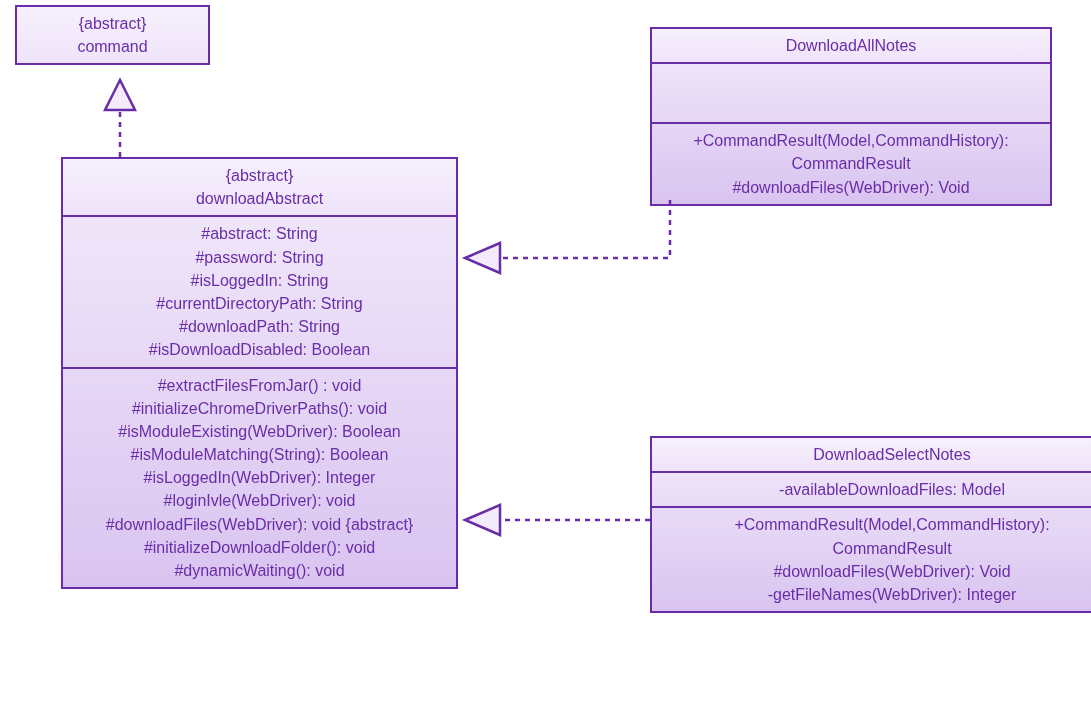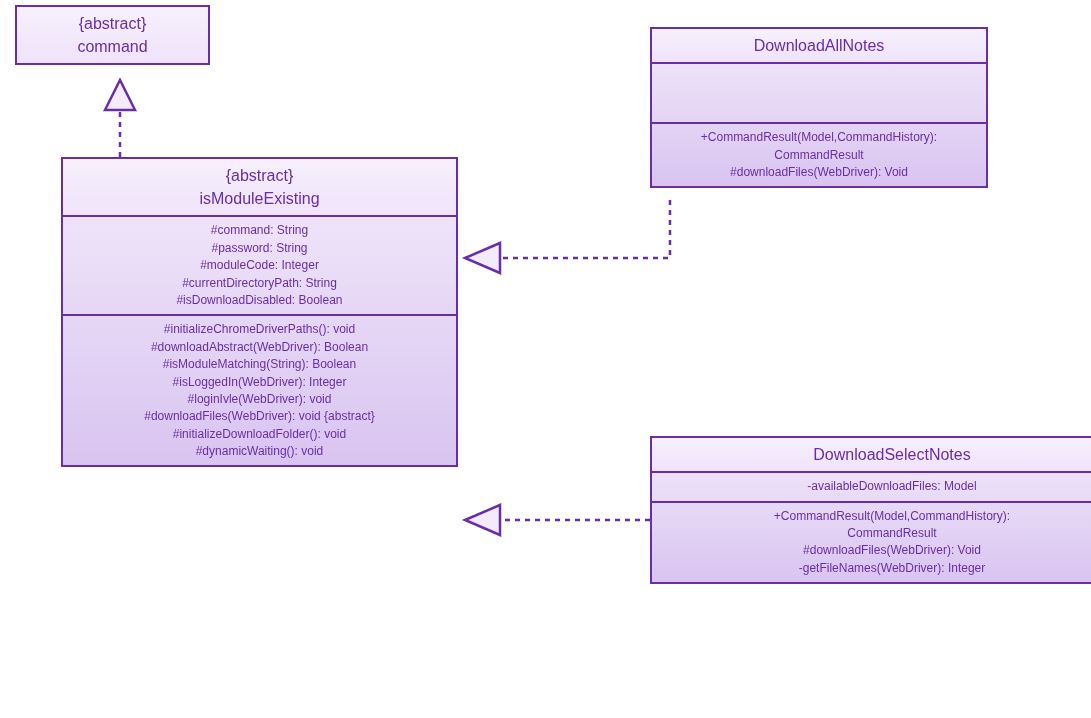--- a/index.html
+++ b/index.html
@@ -16,21 +16,21 @@
     position: absolute;
     border: 2px solid #6a2da8;
     background: linear-gradient(to bottom, #f3ebfb 0%, #d9c4f0 100%);
     box-sizing: border-box;
   }
   .section {
     border-top: 2px solid #6a2da8;
     padding: 5px 8px;
     text-align: center;
     color: #6a2da8;
-    font-size: 12px;
+    font-size: 16px;
     line-height: 1.45;
   }
   .section:first-child { border-top: none; }
   .title { background: linear-gradient(to bottom,#f6f0fc,#efe3fa); font-size:16px; }
   .empty { min-height: 48px; }
   svg.connector {
     position: absolute;
     top: 0; left: 0;
     width: 1091px; height: 718px;
     pointer-events: none;
@@ -42,42 +42,44 @@
 <div class="uml-box" style="left:15px; top:5px; width:195px;">
   <div class="section title">
     <div>{abstract}</div>
     <div>command</div>
   </div>
 </div>
 
 <div class="uml-box" style="left:61px; top:157px; width:397px;">
   <div class="section title">
     <div>{abstract}</div>
-    <div>isModuleExisting</div>
+    <div>downloadAbstract</div>
   </div>
   <div class="section">
-    <div>#command: String</div>
+    <div>#abstract: String</div>
     <div>#password: String</div>
-    <div>#moduleCode: Integer</div>
+    <div>#isLoggedIn: String</div>
     <div>#currentDirectoryPath: String</div>
+    <div>#downloadPath: String</div>
     <div>#isDownloadDisabled: Boolean</div>
   </div>
   <div class="section">
+    <div>#extractFilesFromJar() : void</div>
     <div>#initializeChromeDriverPaths(): void</div>
-    <div>#downloadAbstract(WebDriver): Boolean</div>
+    <div>#isModuleExisting(WebDriver): Boolean</div>
     <div>#isModuleMatching(String): Boolean</div>
     <div>#isLoggedIn(WebDriver): Integer</div>
     <div>#loginIvle(WebDriver): void</div>
     <div>#downloadFiles(WebDriver): void {abstract}</div>
     <div>#initializeDownloadFolder(): void</div>
     <div>#dynamicWaiting(): void</div>
   </div>
 </div>
 
-<div class="uml-box" style="left:650px; top:27px; width:338px;">
+<div class="uml-box" style="left:650px; top:27px; width:402px;">
   <div class="section title">
     <div>DownloadAllNotes</div>
   </div>
   <div class="section empty"></div>
   <div class="section">
     <div>+CommandResult(Model,CommandHistory):</div>
     <div>CommandResult</div>
     <div>#downloadFiles(WebDriver): Void</div>
   </div>
 </div>

